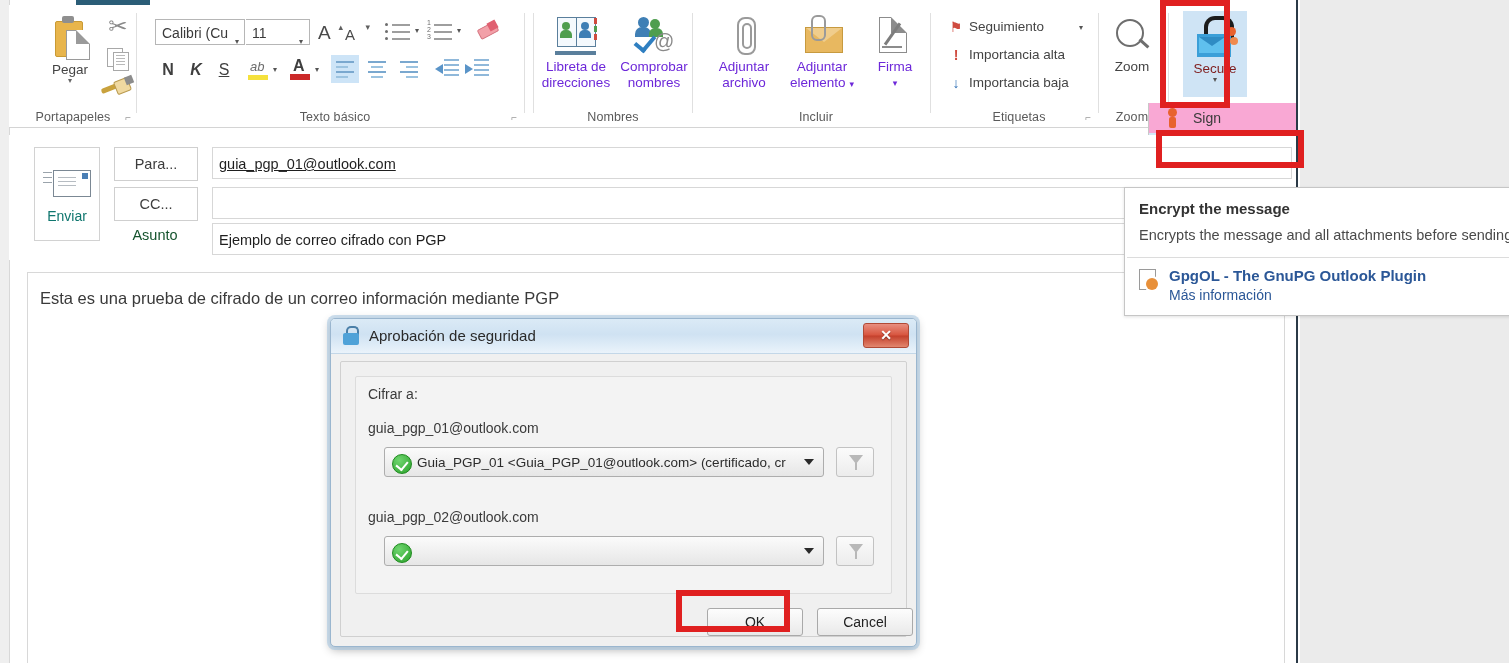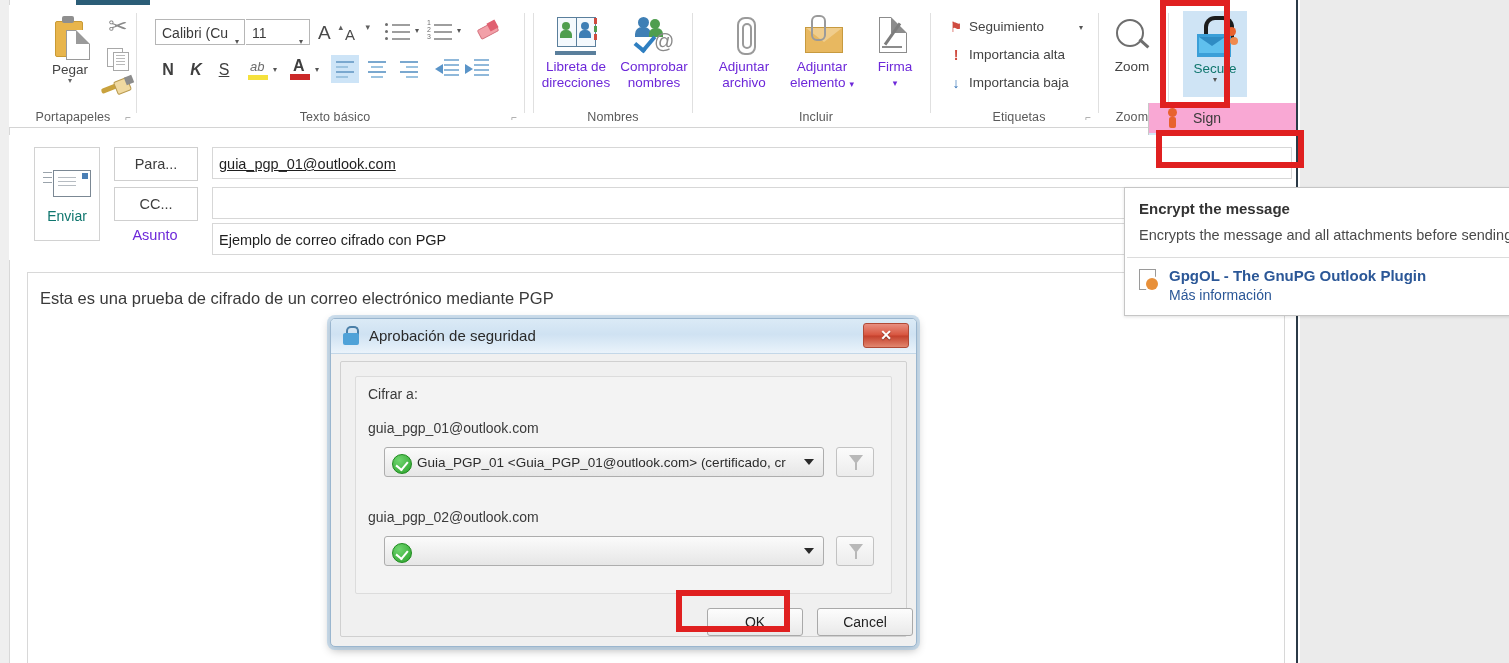--- a/index.html
+++ b/index.html
@@ -143,21 +143,21 @@
   
   #grp-gpg{left:1162px;width:120px;}
   #secure-btn{position:absolute;left:12px;top:6px;width:64px;height:86px;background:#cfe4f5;text-align:center;}
   #secure-icon{width:46px;height:46px;margin:4px auto 0;position:relative;}
   .lock-sh{position:absolute;left:12px;top:1px;width:22px;height:20px;border:4.5px solid #1c1c1c;border-bottom:none;border-radius:11px 11px 0 0;}
   .lock-bd{position:absolute;left:5px;top:19px;width:34px;height:23px;background:#3b9fd8;}
   .lock-env{position:absolute;left:7px;top:22px;width:26px;height:16px;background:#5fc0ee;}
   .lock-env:after{content:"";position:absolute;left:0;top:0;width:0;height:0;border-left:13px solid transparent;border-right:13px solid transparent;border-top:9px solid #2f8cc4;}
   .lock-dot1{position:absolute;right:2px;top:12px;width:9px;height:9px;border-radius:50%;background:#e8622e;}
   .lock-dot2{position:absolute;right:0px;top:22px;width:8px;height:8px;border-radius:50%;background:#f08a4e;}
-  #secure-label{font-size:13.5px;color:#0f766e;}
+  #secure-label{font-size:13.5px;color:#7f1d1d;}
   #secure-caret{font-size:8px;color:#555;line-height:8px;}
   #secure-redbox{position:absolute;left:1160px;top:0px;width:70px;height:108px;border:6px solid #e02020;box-sizing:border-box;}
 
   
   #secure-menu{position:absolute;left:1148px;top:103px;width:148px;background:#f9a8d4;border:1px solid #c8c8c8;border-top:none;}
   .menu-item{position:relative;height:30px;line-height:30px;font-size:14px;color:#3a3a3a;padding-left:44px;}
   #menu-encrypt{background:#d4e8f7;}
   .sign-ic{position:absolute;left:16px;top:5px;width:14px;height:20px;}
   .sign-ic .head{position:absolute;left:3px;top:0px;width:9px;height:9px;border-radius:50%;background:#e8622e;}
   .sign-ic .body{position:absolute;left:4px;top:9px;width:7px;height:11px;background:#e8622e;border-radius:2px;}
@@ -184,21 +184,21 @@
   #send-icon{width:48px;height:36px;margin:18px auto 6px;position:relative;}
   .senv{position:absolute;left:10px;top:4px;width:36px;height:25px;border:1.4px solid #7b8894;background:#fff;}
   .senv i{position:absolute;left:4px;top:6px;width:18px;height:1.4px;background:#b6bcc2;box-shadow:0 4px 0 #b6bcc2,0 8px 0 #b6bcc2;}
   .senv b{position:absolute;right:2px;top:2px;width:6px;height:6px;background:#4a7fb5;}
   .sarrow{position:absolute;left:0px;top:6px;width:9px;height:1.4px;background:#9aa3ab;box-shadow:0 5px 0 #9aa3ab,0 10px 0 #9aa3ab;}
   #send-label{font-size:14px;color:#0f766e;}
 
   .fbtn{position:absolute;left:105px;width:82px;height:32px;border:1px solid #cfcfcf;background:#fff;font-size:14.5px;color:#3d3d3d;text-align:center;line-height:32px;}
   #btn-para{top:12px;}
   #btn-cc{top:52px;}
-  #lbl-asunto{position:absolute;left:105px;top:92px;width:82px;text-align:center;font-size:14.5px;color:#6d28d9;}
+  #lbl-asunto{position:absolute;left:105px;top:92px;width:82px;text-align:center;font-size:14.5px;color:#14532d;}
   .ffield{position:absolute;left:203px;width:1080px;height:32px;border:1px solid #d7d7d7;background:#fff;font-size:14.5px;color:#1f1f1f;line-height:32px;padding-left:6px;box-sizing:border-box;}
   #fld-para{top:12px;}
   #fld-cc{top:52px;}
   #fld-asunto{top:88px;}
   #para-value{text-decoration:underline;}
 
   
   #compose-body{position:absolute;left:27px;top:272px;width:1256px;height:391px;border:1px solid #d8d8d8;border-bottom:none;background:#fff;}
   #body-text{position:absolute;left:12px;top:16px;font-size:16.5px;color:#3a3a3a;}
 
@@ -544,21 +544,21 @@
     </div>
     <div class="ffield" id="fld-cc">
       <span></span>
     </div>
     <div class="ffield" id="fld-asunto">
       <span>Ejemplo de correo cifrado con PGP</span>
     </div>
   </div>
 
   <div id="compose-body">
-    <div id="body-text">Esta es una prueba de cifrado de un correo electrónico mediante PGP</div>
+    <div id="body-text">Esta es una prueba de cifrado de un correo información mediante PGP</div>
   </div>
 
 </div>
 
 <div id="gpg-tooltip">
   <div id="tt-title">Encrypt the message</div>
   <div id="tt-body">Encrypts the message and all attachments before sending</div>
   <div id="tt-sep"></div>
   <div id="tt-foot">
     <div id="tt-ficon">

